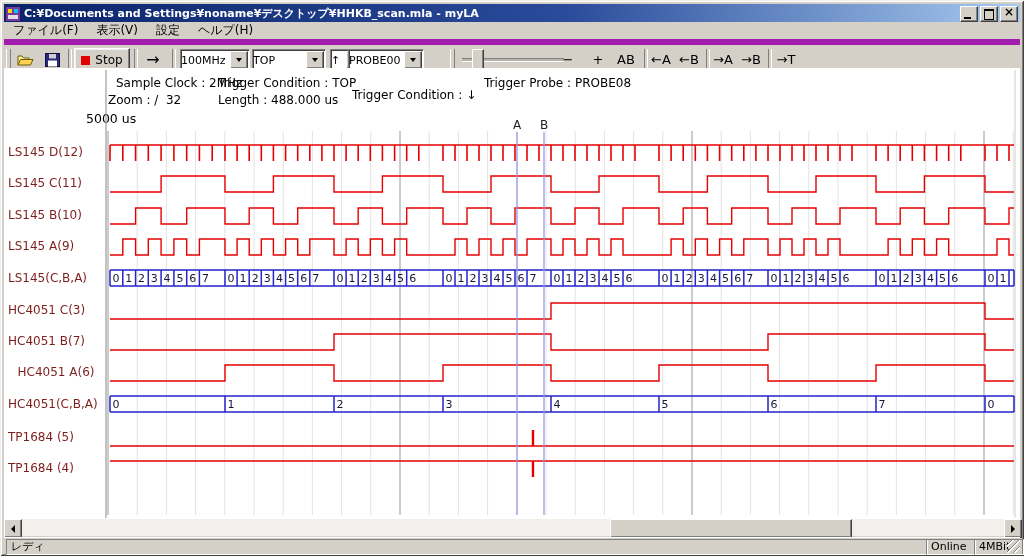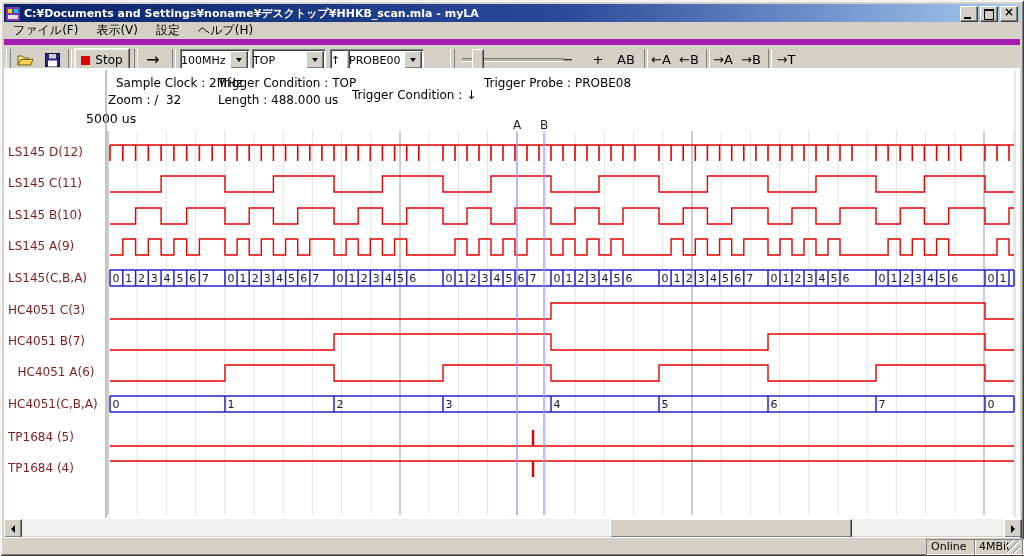--- a/index.html
+++ b/index.html
@@ -413,18 +413,19 @@
     <span class="sb-btn" style="left:0">
         <span class="tri-left"></span>
       </span>
     <span class="sb-thumb"></span>
     <span class="sb-btn" style="left:1000px">
         <span class="tri-right"></span>
       </span>
   </div>
 
   <div class="statusbar">
+    <span class="sb-pane" style="left:2px;width:916px">レディ</span>
     <span class="sb-pane" style="left:922px;width:44px">Online</span>
     <span class="sb-pane" style="left:970px;width:44px">4MBit</span>
     <span class="grip"></span>
   </div>
 
 </div>
 
 </body></html>

